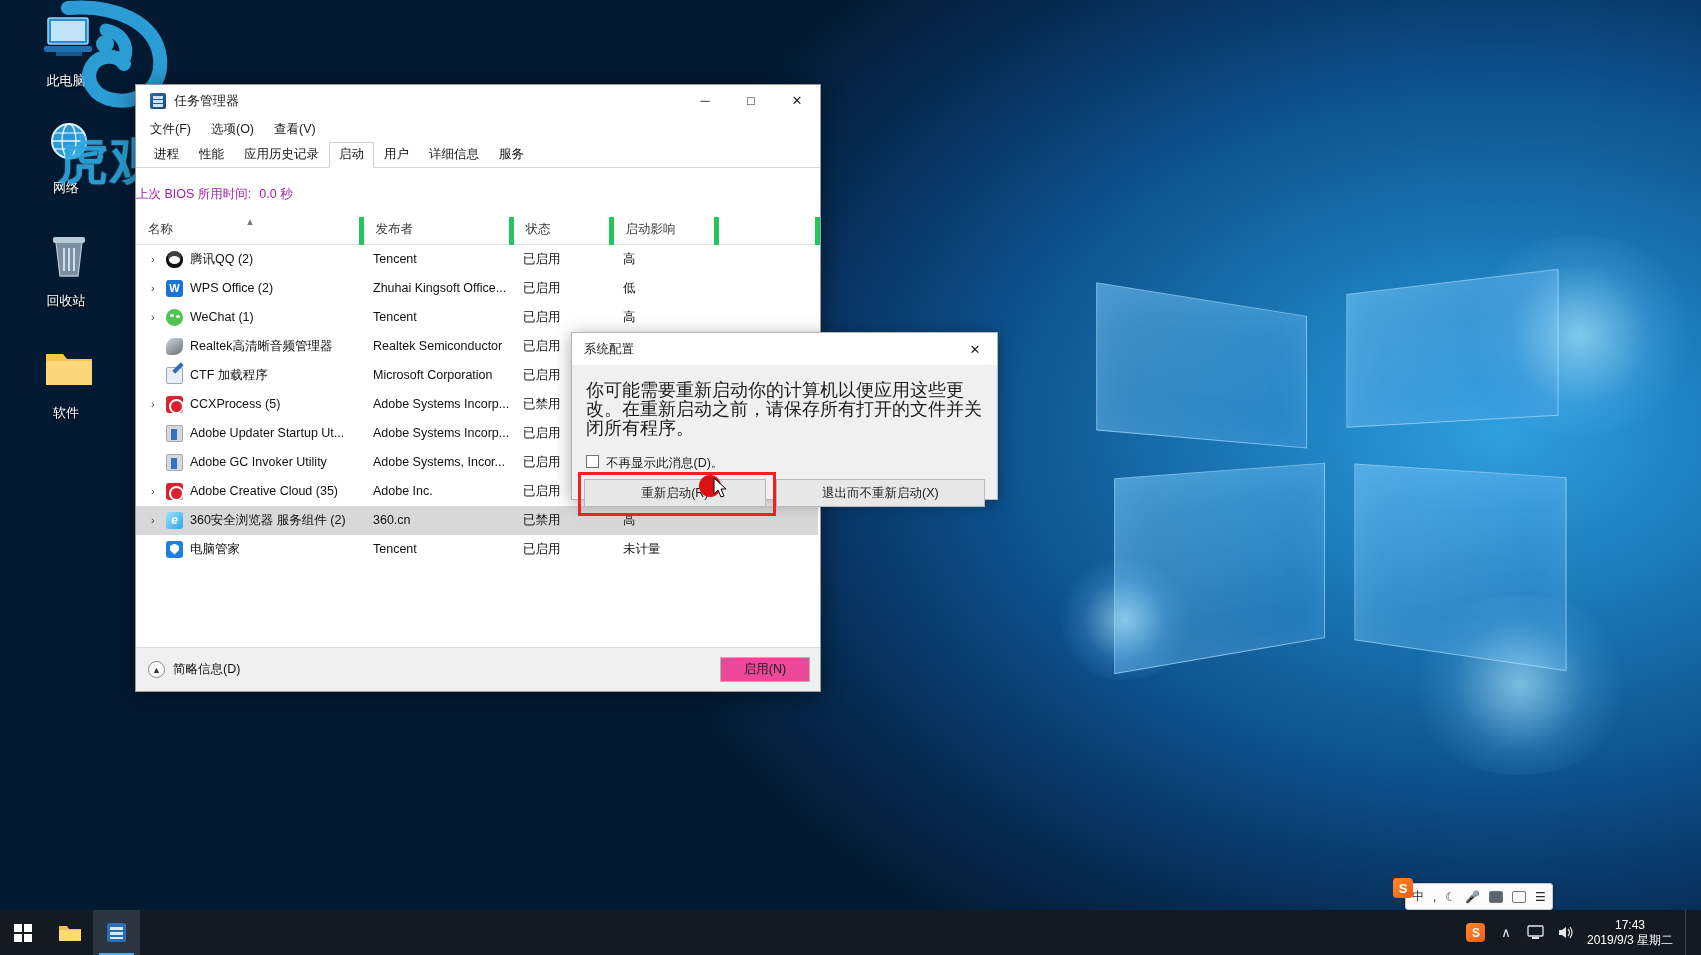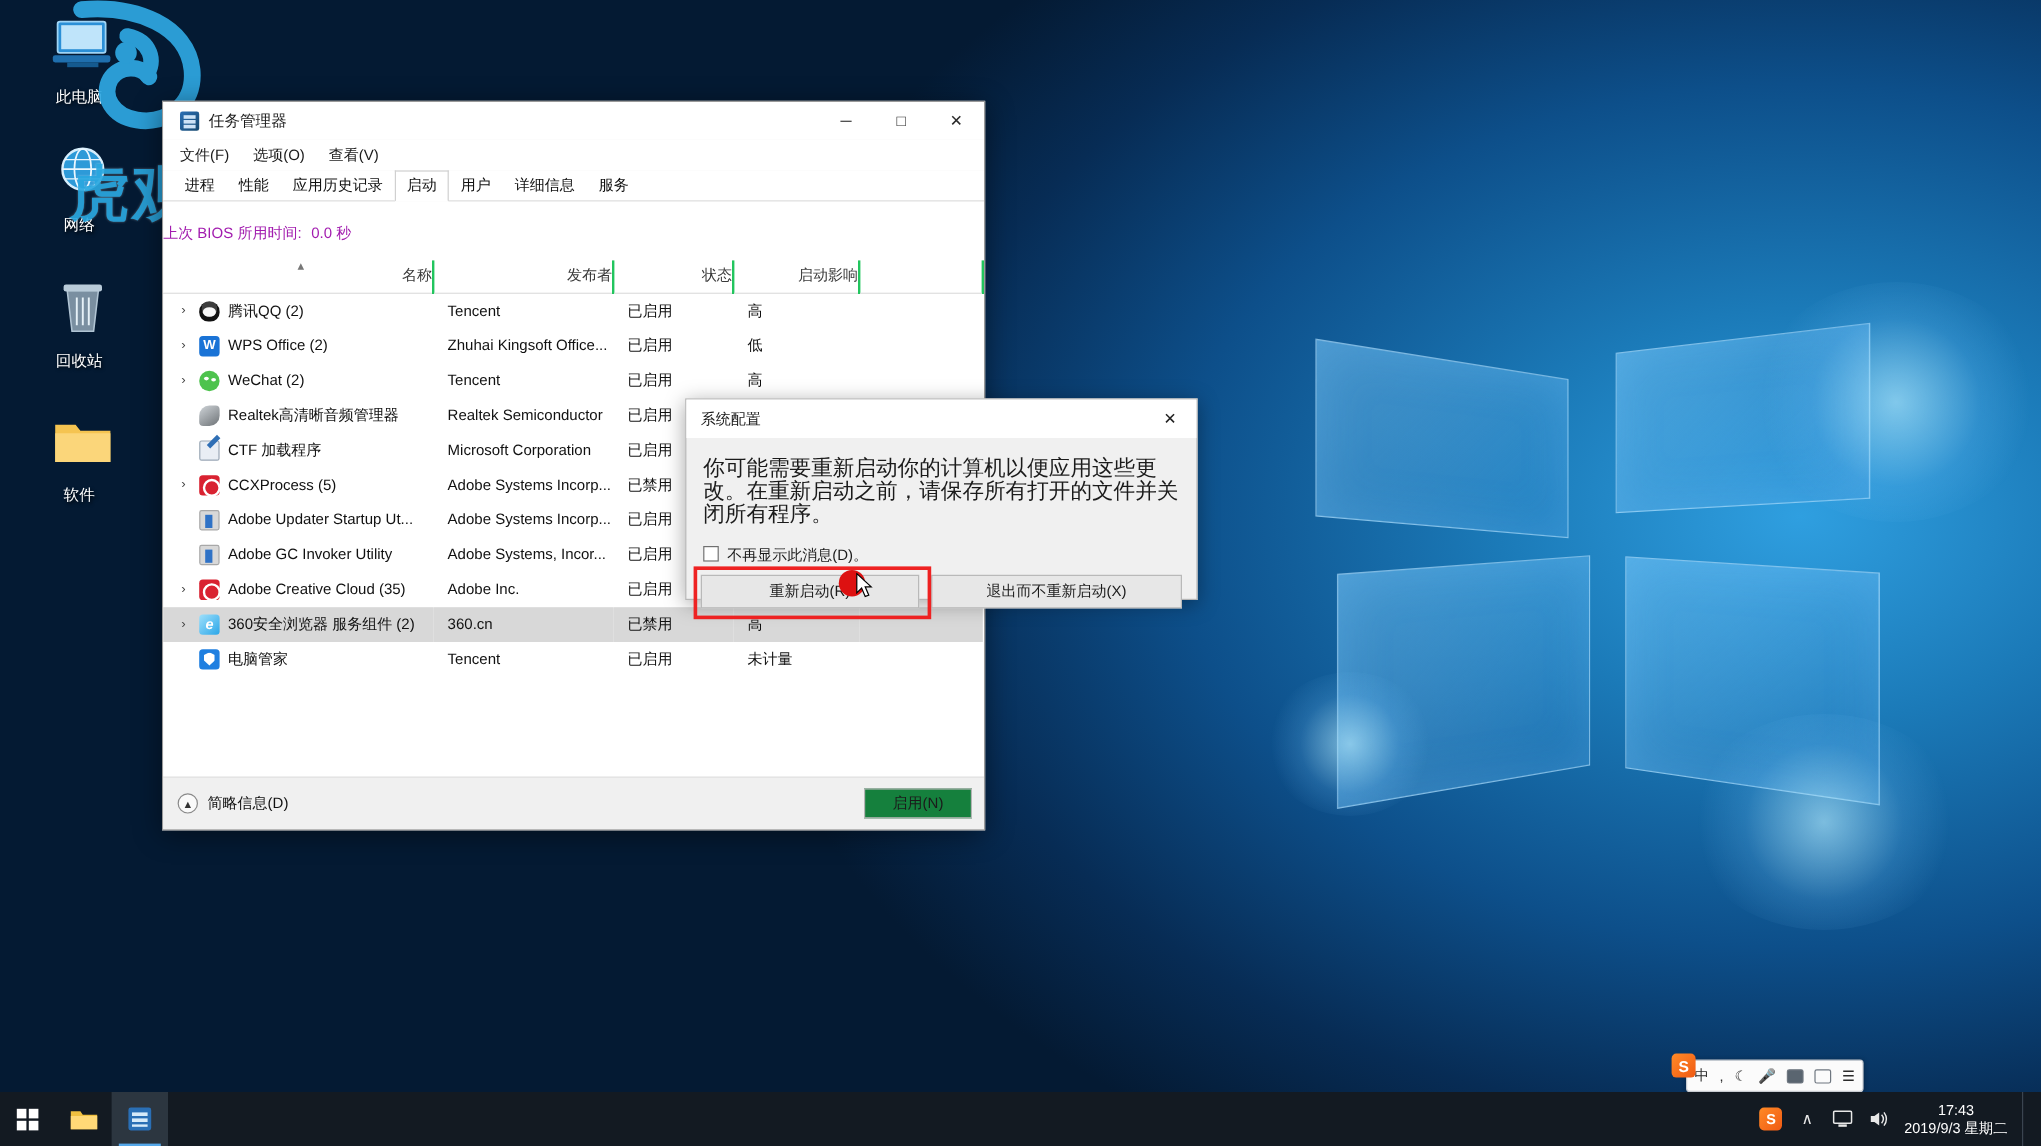--- a/index.html
+++ b/index.html
@@ -115,23 +115,23 @@
   #tm-bios {
     text-align: left; font-size: 12.5px; color: #a21caf;
     padding: 18px 16px 14px 0;
   }
   #tm-bios b { font-weight: normal; }
   #tm-bios .val { margin-left: 8px; }
 
   
   #tm-table { width: 100%; border-collapse: collapse; table-layout: fixed; }
   #tm-table th {
-    font-weight: normal; font-size: 12.5px; color: #3a3a3a; text-align: right;
+    font-weight: normal; font-size: 12.5px; color: #3a3a3a; text-align: left;
     padding: 4px 0 6px 12px; border-bottom: 1px solid #e2e2e2;
-    border-right: 2px solid #22c55e; position: relative; height: 26px;
+    border-right: 5px solid #22c55e; position: relative; height: 26px;
     vertical-align: bottom;
   }
   #tm-table th.sorted::after {
     content: "\25B4"; position: absolute; left: 50%; top: -2px;
     font-size: 11px; color: #777;
   }
   #tm-table td {
     font-size: 12.5px; color: #111; padding: 0 0 0 12px; height: 29px;
     vertical-align: middle; white-space: nowrap; overflow: hidden;
   }
@@ -181,21 +181,21 @@
   #tm-fewer {
     display: flex; align-items: center; gap: 8px; font-size: 12.5px; color: #111;
   }
   #tm-fewer .circ {
     width: 17px; height: 17px; border-radius: 50%; border: 1px solid #8a8a8a;
     display: flex; align-items: center; justify-content: center;
     font-size: 9px; color: #333; background: #fafafa;
   }
   #tm-enable {
     margin-left: auto; width: 90px; height: 25px; font-size: 12.5px;
-    background: #15803d; border: 1px solid #b4b4b4; color: #1b1b1b;
+    background: #ec4899; border: 1px solid #b4b4b4; color: #1b1b1b;
     display: flex; align-items: center; justify-content: center;
   }
 
   
   #sysconfig {
     position: absolute; left: 571px; top: 332px; width: 427px; height: 168px;
     background: #f0f0f0; border: 1px solid #b6b6b6;
     box-shadow: 0 3px 16px rgba(0,0,0,.35);
     display: flex; flex-direction: column;
   }
@@ -428,21 +428,21 @@
               <td class="col-pub">Zhuhai Kingsoft Office...</td>
               <td class="col-stat">已启用</td>
               <td class="col-imp">低</td>
               <td class="col-pad"></td>
             </tr>
             <tr>
               <td class="col-name">
                 <div class="name-cell">
                   <span class="chev">›</span>
                   <span class="appicon ic-wechat"></span>
-                  <span class="nm">WeChat (2)</span>
+                  <span class="nm">WeChat (1)</span>
                 </div>
               </td>
               <td class="col-pub">Tencent</td>
               <td class="col-stat">已启用</td>
               <td class="col-imp">高</td>
               <td class="col-pad"></td>
             </tr>
             <tr>
               <td class="col-name">
                 <div class="name-cell">

